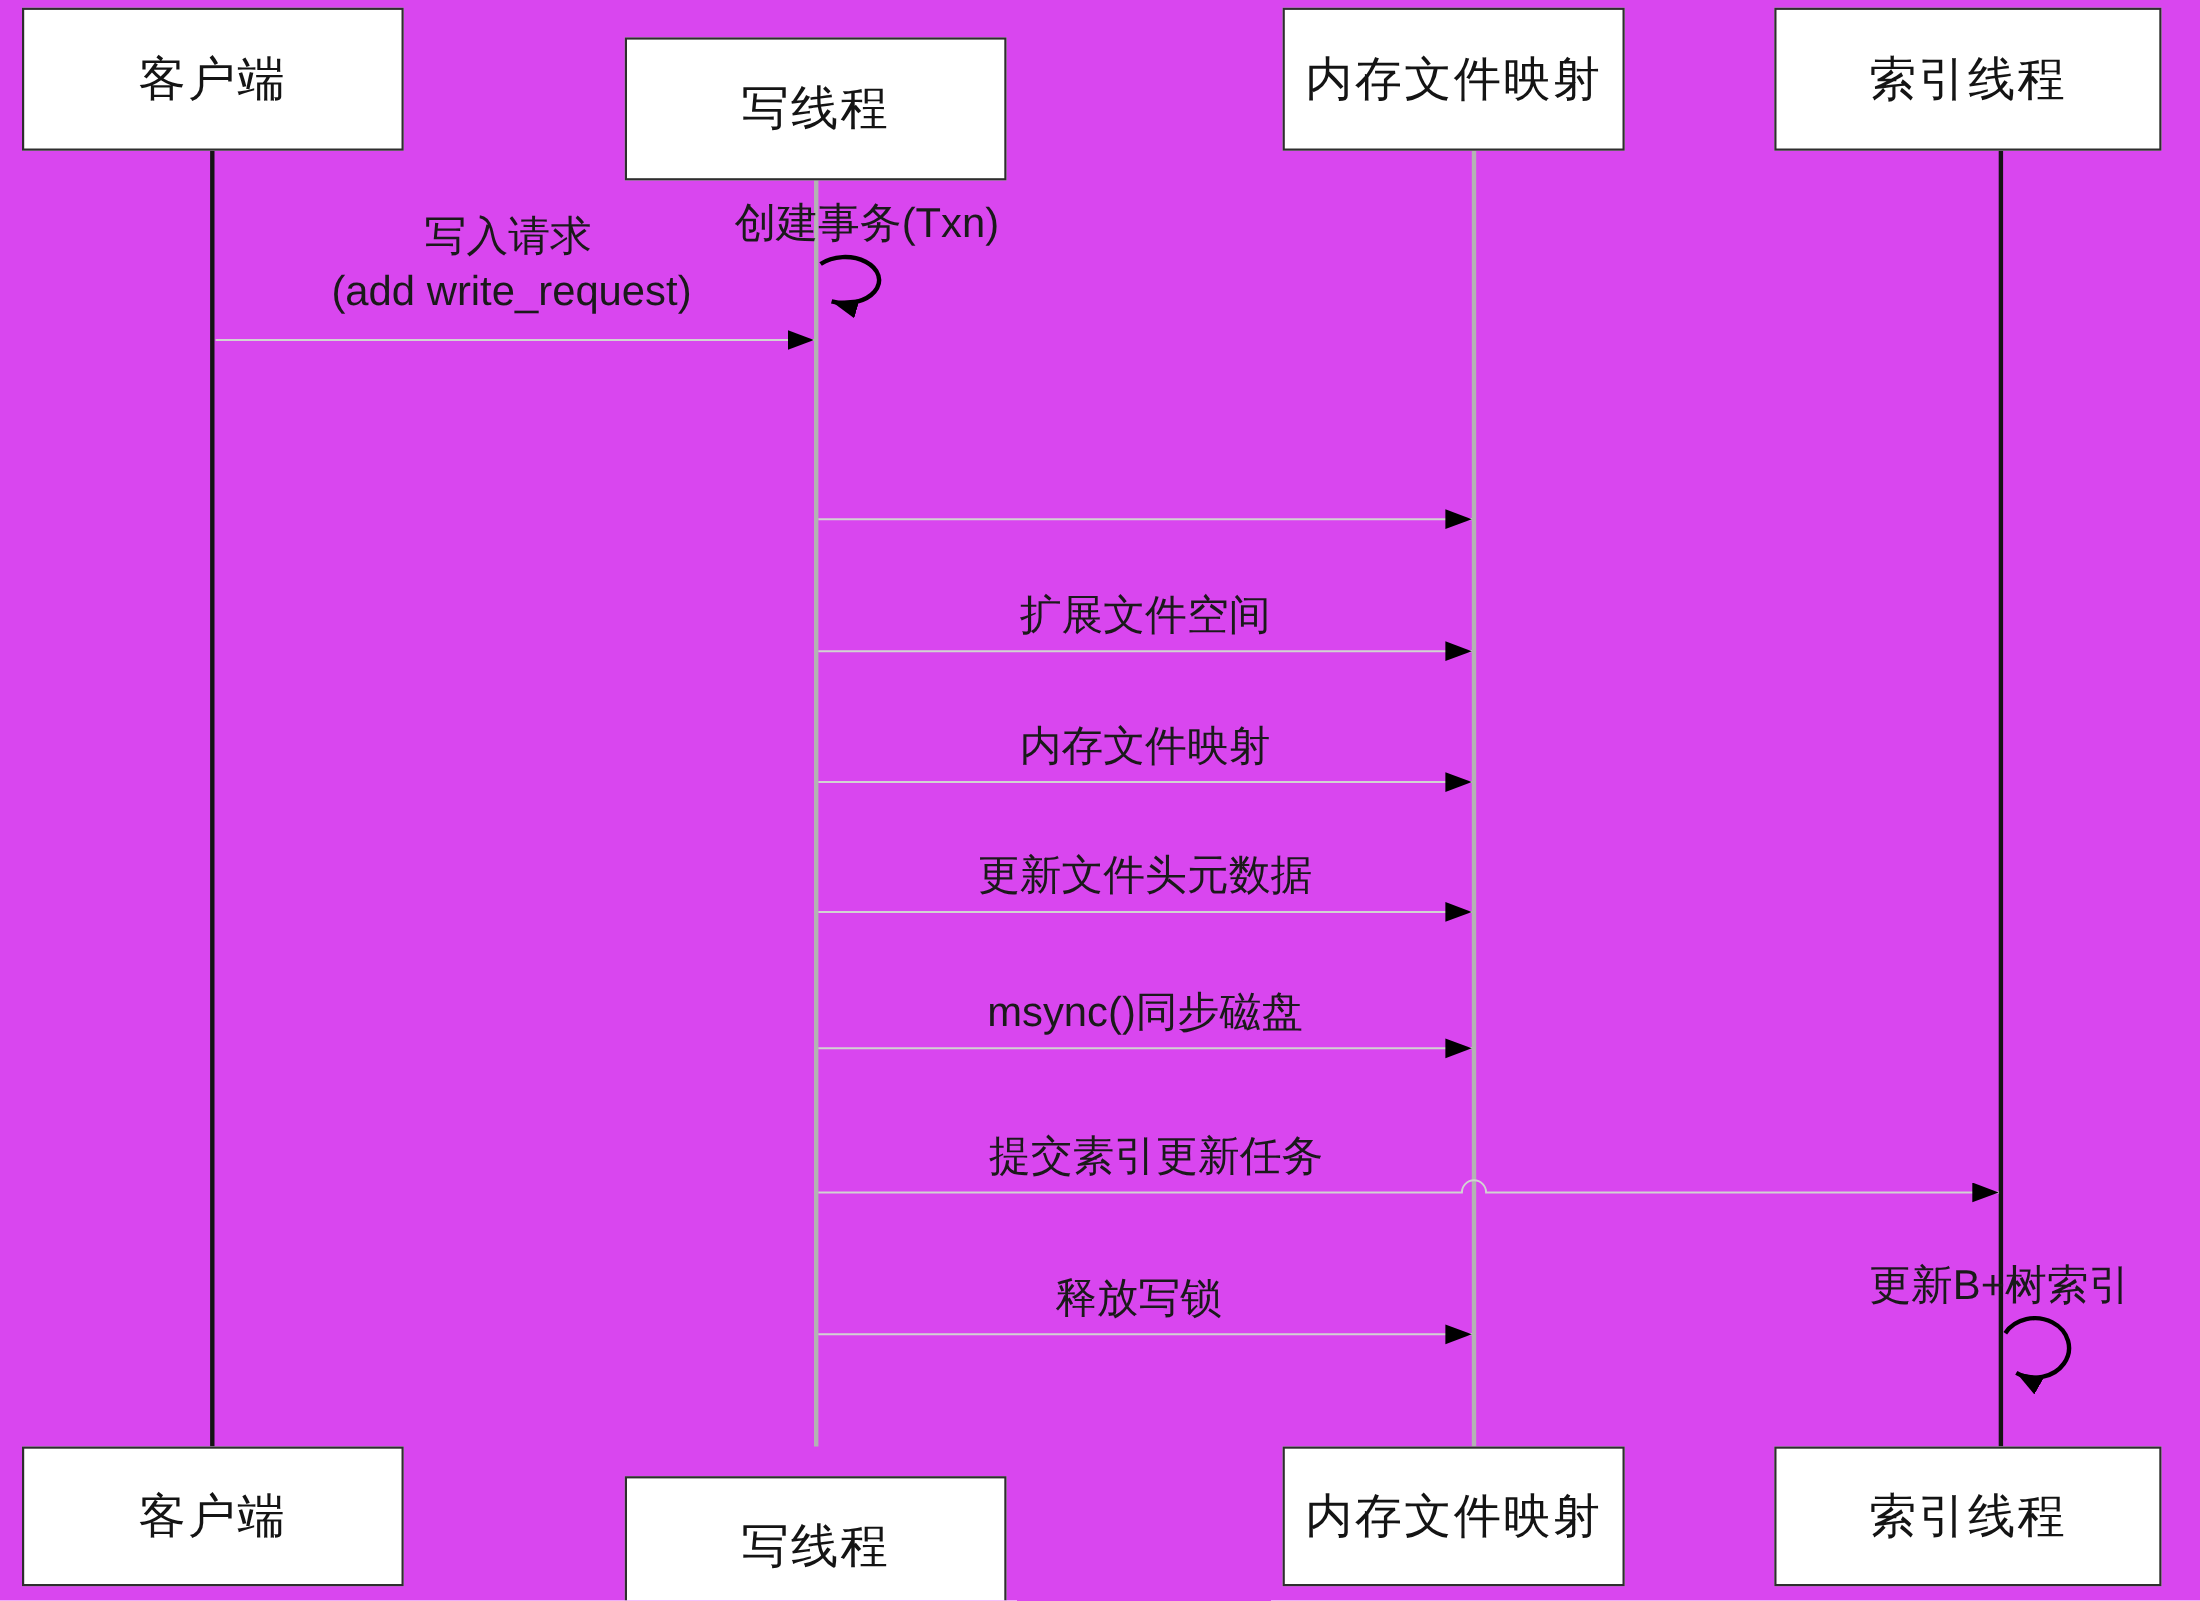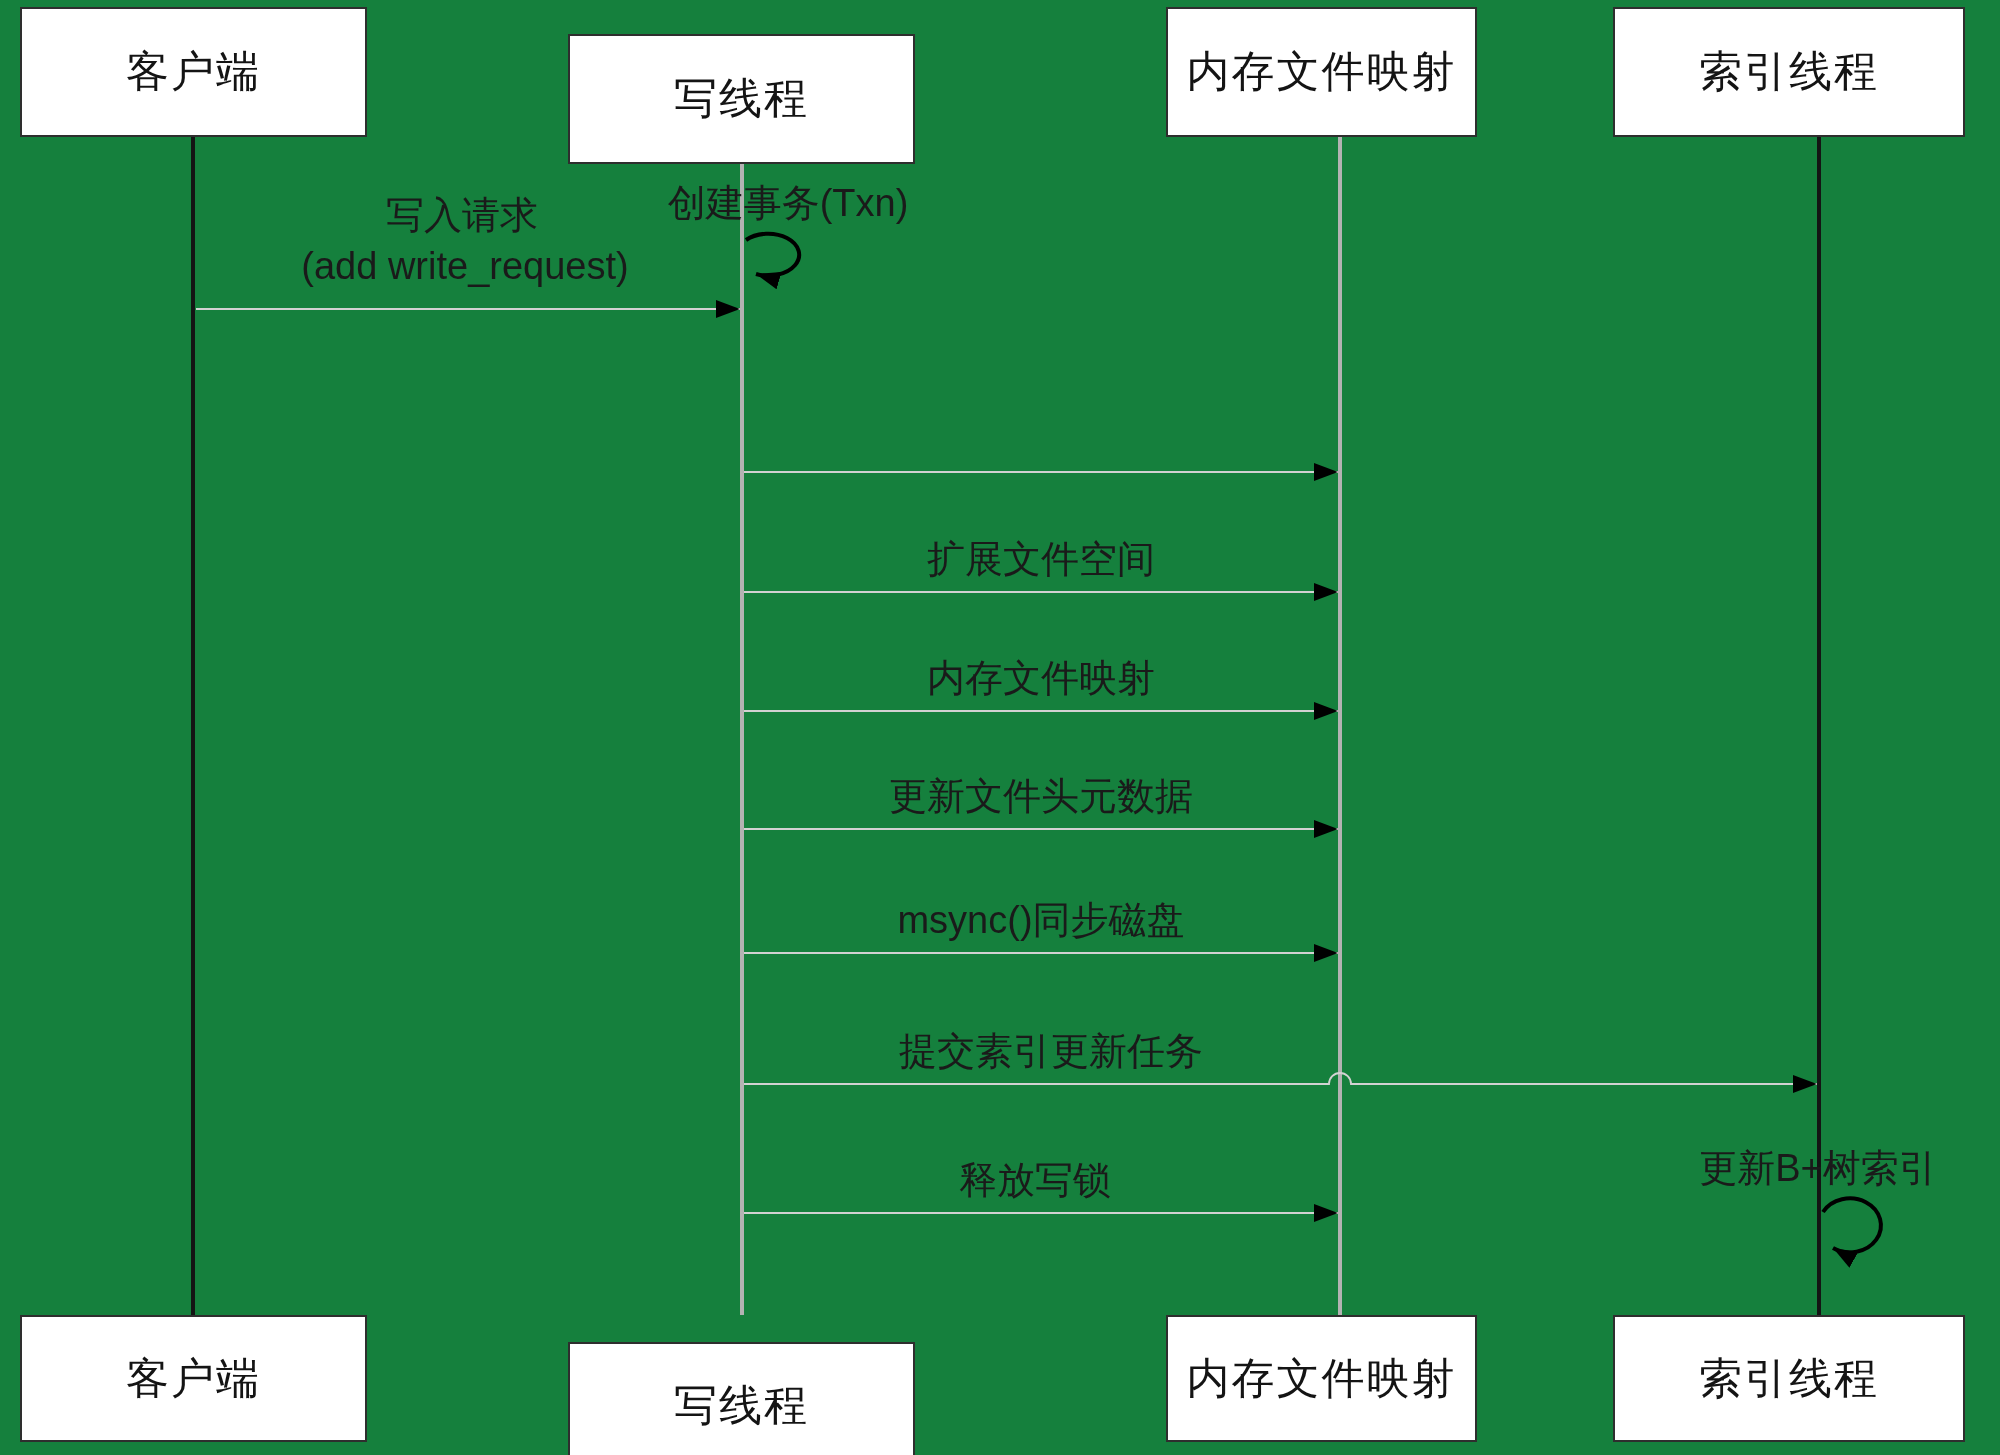--- a/index.html
+++ b/index.html
@@ -1,20 +1,20 @@
 <!DOCTYPE html>
 <html><head>
 <meta charset="utf-8">
 <style>
   html, body { margin: 0; padding: 0; background: #ffffff; }
   .canvas {
     position: relative;
     width: 2000px;
     height: 1455px;
-    background: #15803d;
+    background: #d946ef;
     font-family: "Liberation Sans", "DejaVu Sans", sans-serif;
     overflow: hidden;
   }
   .wires {
     position: absolute;
     left: 0; top: 0;
     width: 2000px; height: 1455px;
   }
   .box {
     position: absolute;

